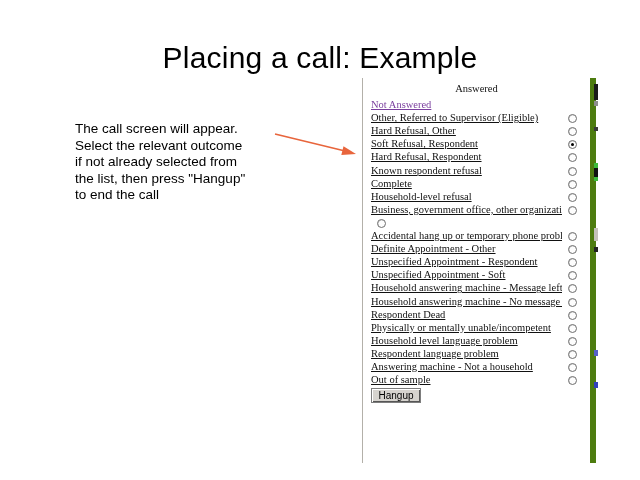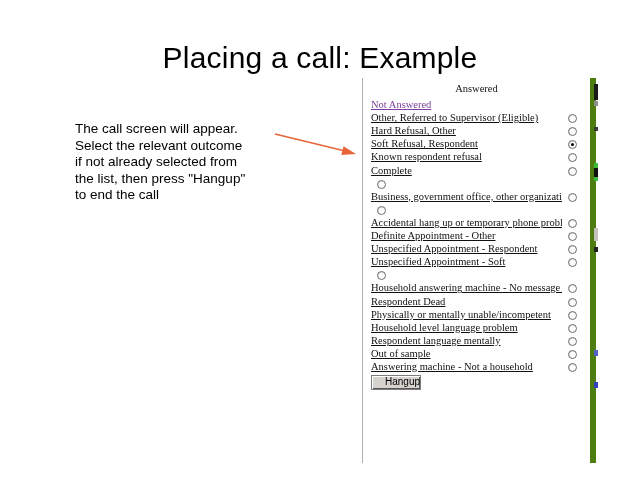--- a/index.html
+++ b/index.html
@@ -41,21 +41,21 @@
   }
   .radio.checked::after {
     content:""; position:absolute; left:2px; top:2px; width:3px; height:3px;
     background:#000; border-radius:50%;
   }
   .hangup-btn {
     display:block; margin:3px 0 0 8px; width:50px; height:15px;
     background:#d6d3ce; border:1px solid #7d7d7d;
     box-shadow: inset 1px 1px 0 #ffffff, inset -1px -1px 0 #565656;
     font-family:"Liberation Sans", sans-serif; font-size:10px; color:#000;
-    text-align:right; line-height:12px; padding:0; cursor:pointer;
+    text-align:center; line-height:12px; padding:0; cursor:pointer;
   }
   .edge-artifact { position:absolute; width:4px; }
 </style>
 </head>
 <body>
 
 <div class="slide">
 
   <div class="title">Placing a call: Example</div>
 
@@ -85,32 +85,37 @@
   <div class="row">
     <span class="row-label">Hard Refusal, Other</span>
     <span class="radio"></span>
   </div>
 
   <div class="row">
     <span class="row-label">Soft Refusal, Respondent</span>
     <span class="radio checked"></span>
   </div>
 
+  <div class="row">
+    <span class="row-label">Hard Refusal, Respondent</span>
+    <span class="radio"></span>
+  </div>
 
   <div class="row">
     <span class="row-label">Known respondent refusal</span>
     <span class="radio"></span>
   </div>
 
   <div class="row">
     <span class="row-label">Complete</span>
     <span class="radio"></span>
   </div>
 
   <div class="row">
+    <span class="row-label">Household-level refusal</span>
     <span class="radio"></span>
   </div>
 
   <div class="row">
     <span class="row-label">Business, government office, other organization</span>
     <span class="radio"></span>
   </div>
 
   <div class="row">
     <span class="radio"></span>
@@ -131,20 +136,21 @@
     <span class="row-label">Unspecified Appointment - Respondent</span>
     <span class="radio"></span>
   </div>
 
   <div class="row">
     <span class="row-label">Unspecified Appointment - Soft</span>
     <span class="radio"></span>
   </div>
 
   <div class="row">
+    <span class="row-label">Household answering machine - Message left</span>
     <span class="radio"></span>
   </div>
 
   <div class="row">
     <span class="row-label">Household answering machine - No message left</span>
     <span class="radio"></span>
   </div>
 
   <div class="row">
     <span class="row-label">Respondent Dead</span>
@@ -155,31 +161,31 @@
     <span class="row-label">Physically or mentally unable/incompetent</span>
     <span class="radio"></span>
   </div>
 
   <div class="row">
     <span class="row-label">Household level language problem</span>
     <span class="radio"></span>
   </div>
 
   <div class="row">
-    <span class="row-label">Respondent language mentally</span>
+    <span class="row-label">Respondent language problem</span>
+    <span class="radio"></span>
+  </div>
+
+  <div class="row">
+    <span class="row-label">Answering machine - Not a household</span>
     <span class="radio"></span>
   </div>
 
   <div class="row">
     <span class="row-label">Out of sample</span>
-    <span class="radio"></span>
-  </div>
-
-  <div class="row">
-    <span class="row-label">Answering machine - Not a household</span>
     <span class="radio"></span>
   </div>
 </div>
     <button class="hangup-btn">Hangup</button>
   </div>
 
   <div id="artifacts">
       <div class="edge-artifact" style="left: 594px; top: 84px; height: 16px; background: rgb(26, 26, 26);"></div>
       <div class="edge-artifact" style="left: 594px; top: 101px; height: 5px; background: rgb(141, 141, 141);"></div>
       <div class="edge-artifact" style="left: 594px; top: 127px; height: 4px; background: rgb(58, 58, 58);"></div>

